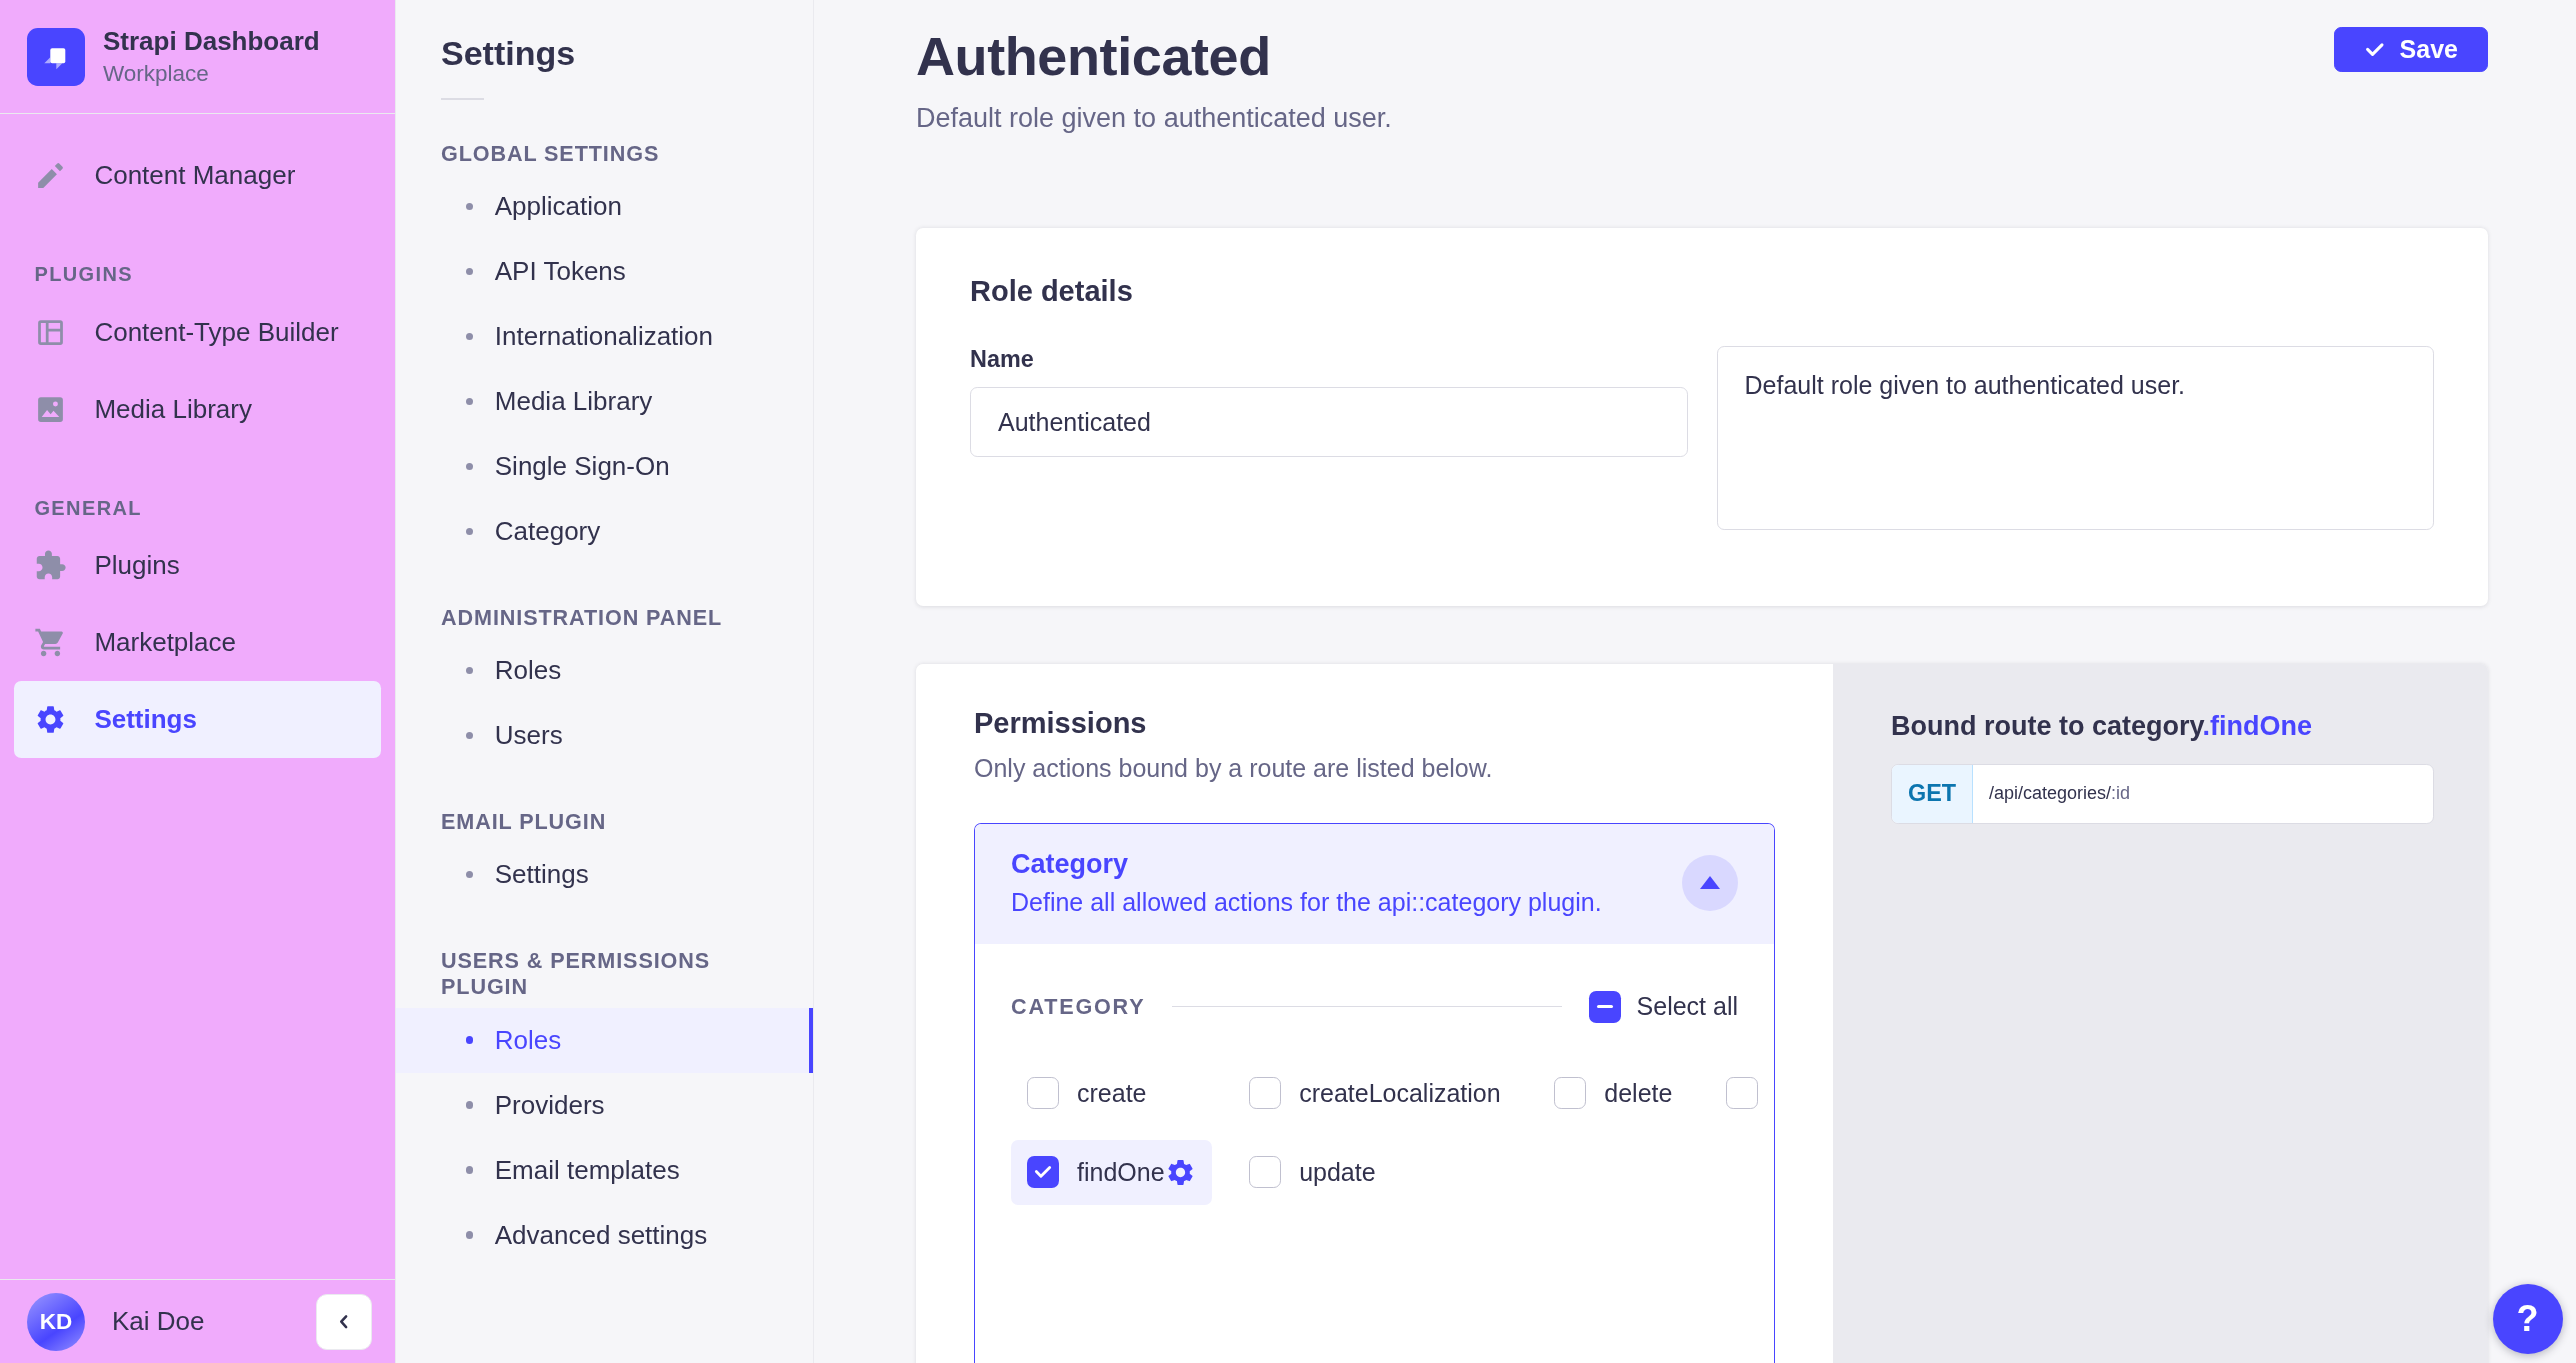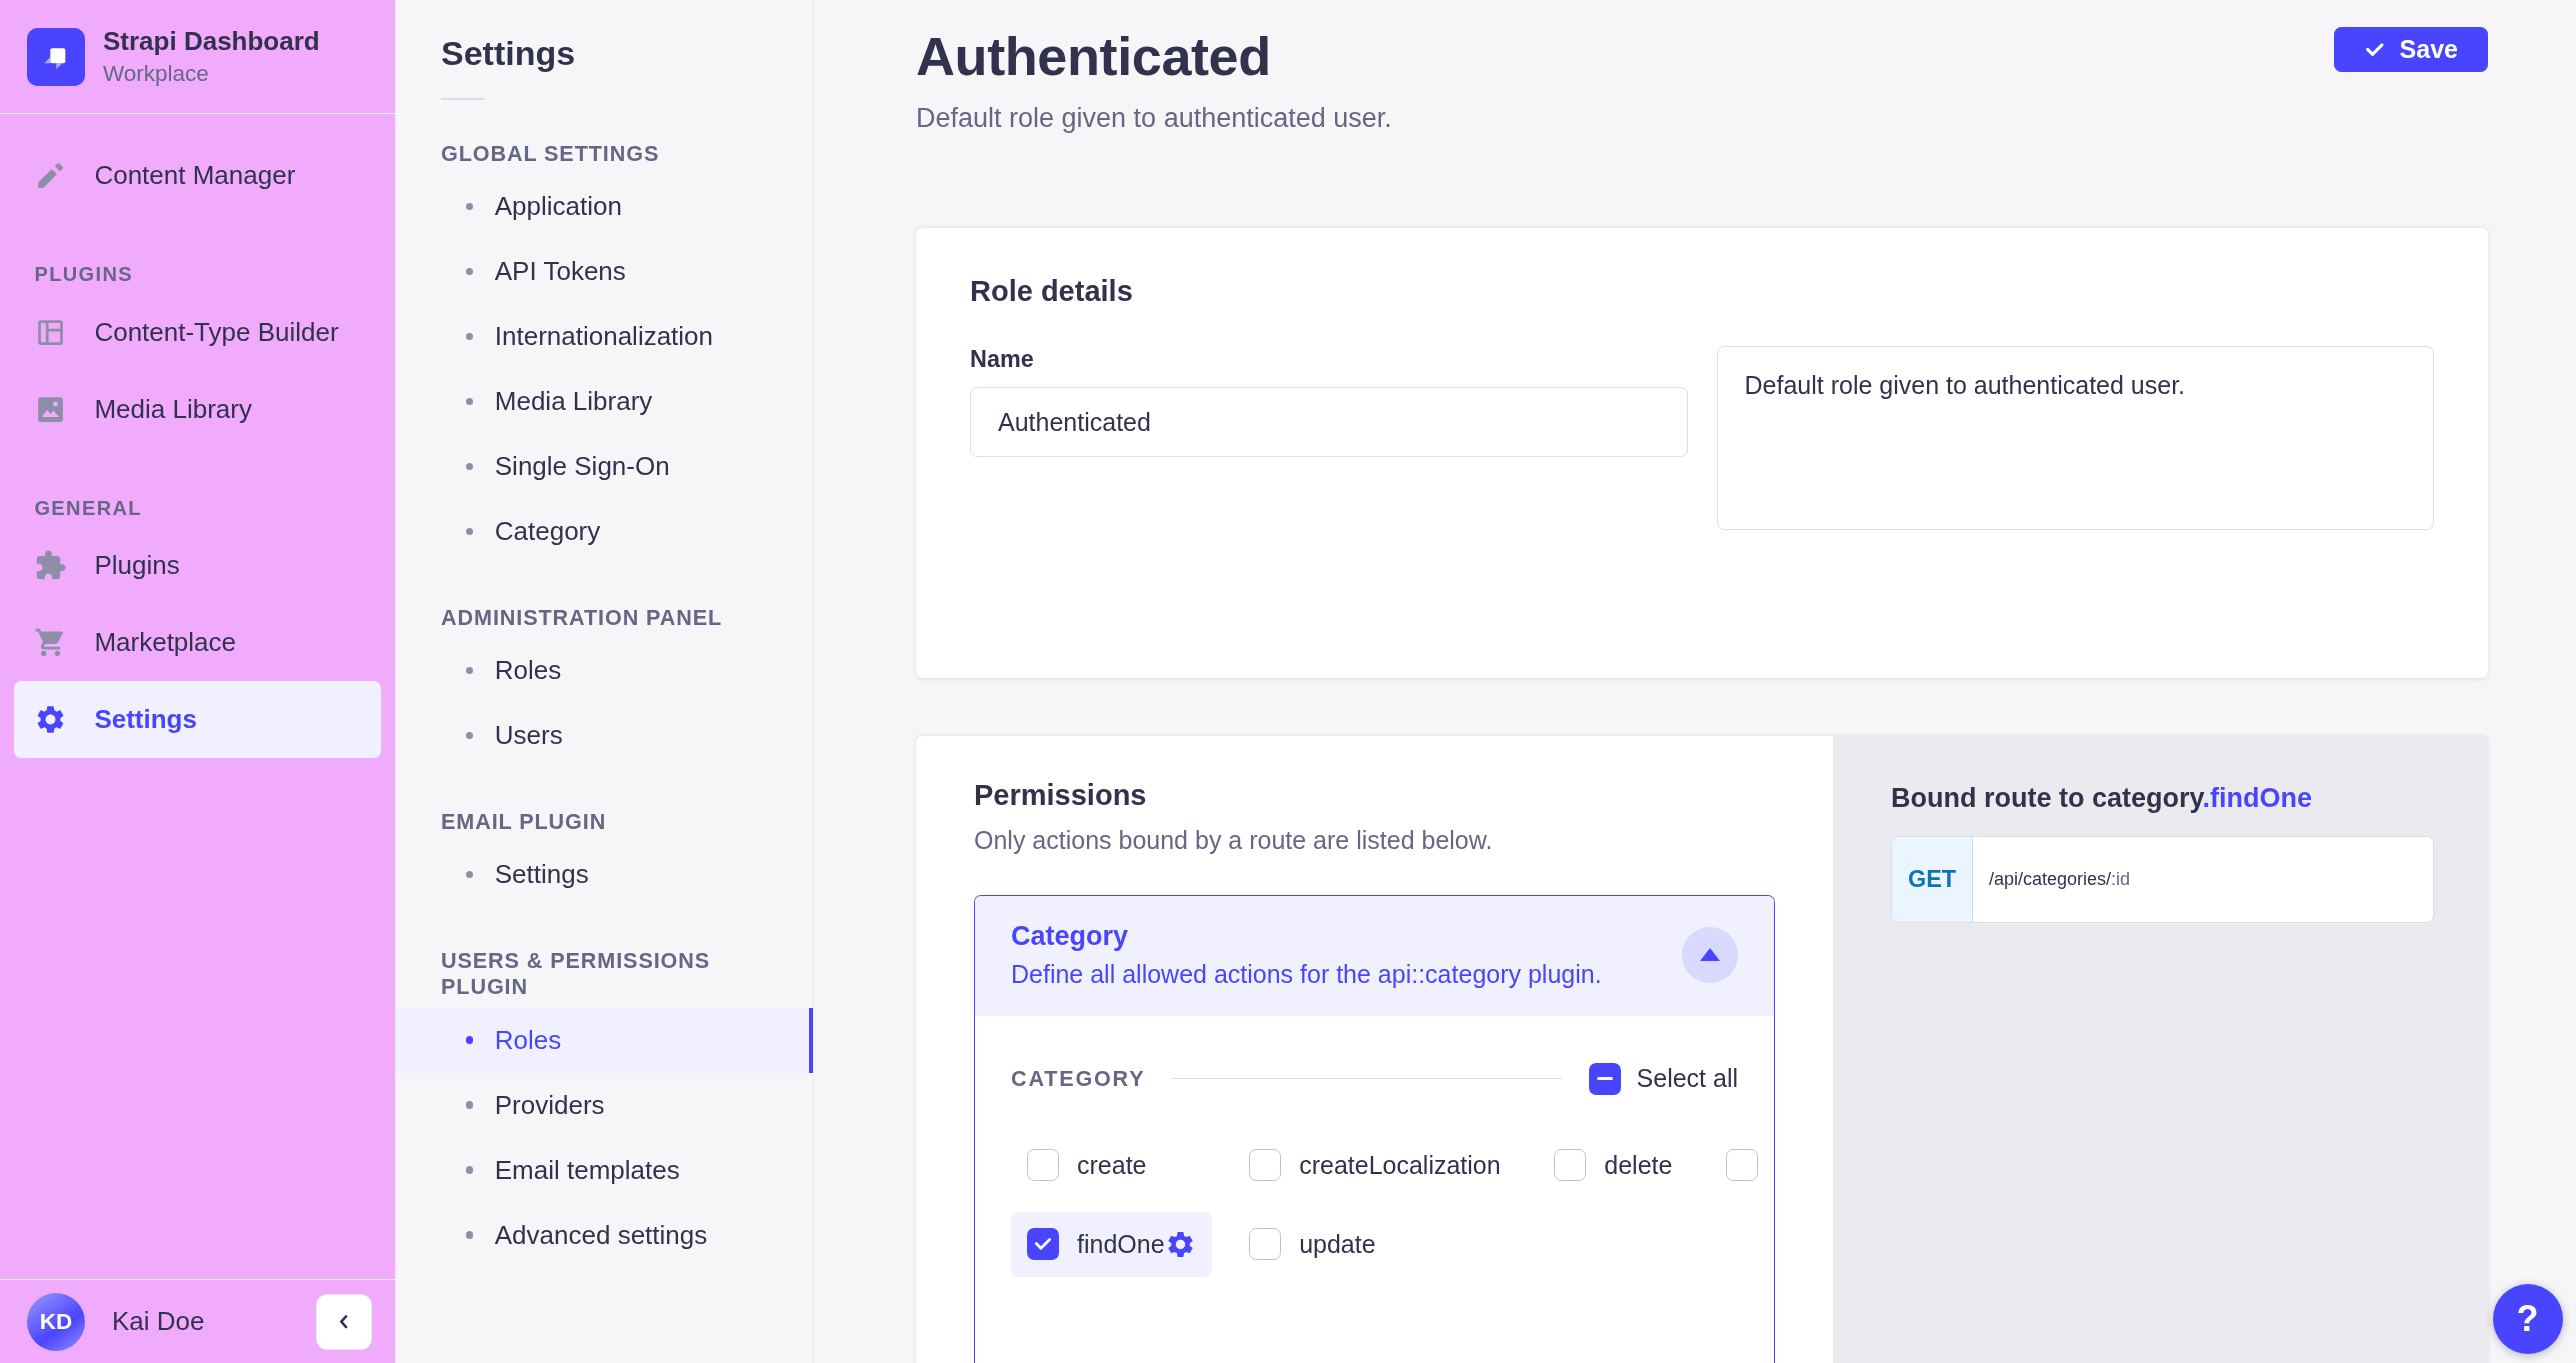--- a/index.html
+++ b/index.html
@@ -39,21 +39,21 @@
   .subnav-item.active { background:#f0f0ff; color:#4945ff; }
   .subnav-item.active .bullet { background:#4945ff; }
   .subnav-item.active::after { content:""; position:absolute; right:0; top:0; bottom:0; width:4.5px; background:#4945ff; }
   
   .main { flex:1; padding:25px 89px 0 102px; }
   .page-header { display:flex; justify-content:space-between; align-items:flex-start; }
   .page-title { font-size:54px; font-weight:bold; color:#32324d; letter-spacing:-0.4px; }
   .page-subtitle { margin-top:16px; font-size:27px; color:#666687; }
   .save-btn { height:45px; padding:0 29px; background:#4945ff; border:0.9px solid #4945ff; border-radius:7.2px; color:#fff; font-size:25px; font-weight:bold; display:flex; align-items:center; gap:14.4px; cursor:pointer; margin-top:1.8px; font-family:inherit; }
   .card { background:#fff; border-radius:7.2px; box-shadow:0 0.9px 4.5px rgba(33,33,52,0.12); }
-  .role-card { margin-top:94px; height:450px; padding:47px 54px 0; }
+  .role-card { margin-top:94px; height:378px; padding:47px 54px 0; }
   .section-heading { font-size:29px; font-weight:bold; color:#32324d; }
   .fields { display:grid; grid-template-columns:1fr 1fr; gap:29px; margin-top:38px; }
   .field-label { font-size:23.4px; font-weight:bold; color:#32324d; margin-bottom:14.4px; }
   .text-input { width:100%; height:70px; border:0.9px solid #dcdce4; border-radius:7.2px; font-size:25px; color:#32324d; padding:0 27px; background:#fff; font-family:inherit; outline:none; }
   .textarea { height:184px; border:0.9px solid #dcdce4; border-radius:7.2px; font-size:25px; color:#32324d; padding:21.6px 27px; line-height:1.35; background:#fff; overflow:hidden; }
   
   .perm-row { display:flex; margin-top:58px; height:702px; box-shadow:0 0.9px 4.5px rgba(33,33,52,0.12); border-radius:7.2px 7.2px 0 0; }
   .perm-panel { width:917px; min-width:917px; background:#fff; border-radius:7.2px 0 0 0; padding:43px 58px 0; }
   .perm-sub { margin-top:14.4px; font-size:25px; color:#666687; }
   .category-card { margin-top:40px; border:0.9px solid #4945ff; border-bottom:none; border-radius:7.2px 7.2px 0 0; height:547px; overflow:hidden; background:#fff; }
@@ -74,21 +74,21 @@
   .actions-grid { display:grid; grid-template-columns:1fr 1fr 1fr 1fr; column-gap:21.6px; row-gap:14.4px; margin-top:38px; }
   .action-row { height:65px; display:flex; align-items:center; padding:0 16px; border-radius:7.2px; cursor:pointer; }
   .action-row.selected { background:#f0f0ff; }
   .action-label { margin-left:18px; font-size:25px; color:#32324d; }
   .gear-icon { margin-left:auto; width:31px; height:31px; fill:#4945ff; cursor:pointer; }
   .check-glyph { width:21.6px; height:21.6px; stroke:#fff; stroke-width:3.4; fill:none; stroke-linecap:round; stroke-linejoin:round; }
   
   .route-panel { flex:1; background:#eaeaef; border-radius:0 7.2px 0 0; padding:47px 54px 0 58px; }
   .route-heading { font-size:27px; font-weight:bold; color:#32324d; }
   .route-accent { color:#4945ff; }
-  .route-box { margin-top:21.6px; width:543px; height:87px; background:#fff; border:0.9px solid #dcdce4; border-radius:7.2px; display:flex; align-items:stretch; overflow:hidden; }
+  .route-box { margin-top:21.6px; width:543px; height:60px; background:#fff; border:0.9px solid #dcdce4; border-radius:7.2px; display:flex; align-items:stretch; overflow:hidden; }
   .method-badge { width:81px; min-width:81px; background:#eaf5ff; border-right:0.9px solid #b8e1ff; color:#0c75af; font-size:23.4px; font-weight:bold; display:flex; align-items:center; justify-content:center; }
   .route-path { display:flex; align-items:center; padding-left:16px; font-size:18px; color:#32324d;justify-content:space-between; }
   .route-param { color:#666687; }
   .help-btn { position:absolute; right:13.5px; bottom:9px; width:70px; height:70px; border-radius:50%; background:#4945ff; color:#fff; font-size:36px; font-weight:bold; display:flex; align-items:center; justify-content:center; border:none; cursor:pointer; box-shadow:0 1.8px 9px rgba(33,33,52,0.3); }
   .chev { width:23.4px; height:23.4px; stroke:#32324d; stroke-width:2.6; fill:none; stroke-linecap:round; stroke-linejoin:round; }
 </style>
 </head>
 <body>
 
 <aside class="main-sidebar">

